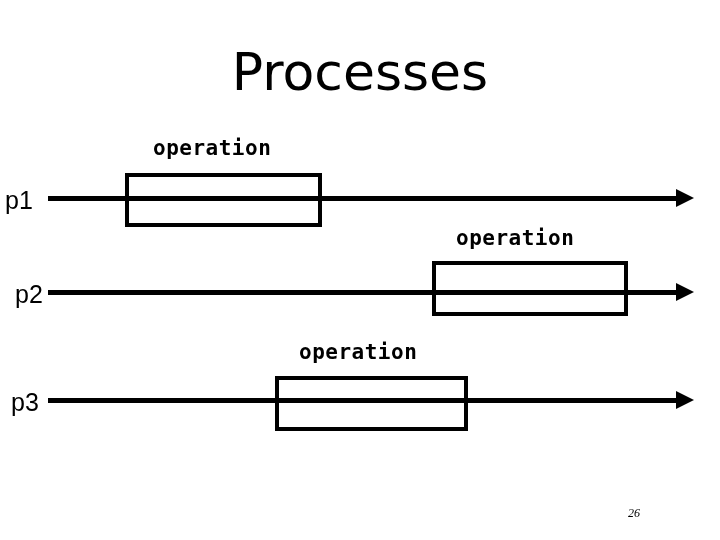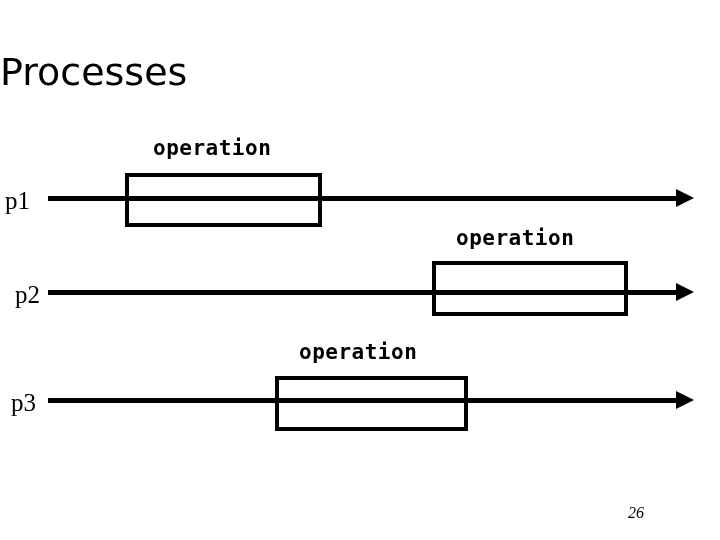--- a/index.html
+++ b/index.html
@@ -15,41 +15,42 @@
     overflow: hidden;
     font-family: "Liberation Sans", sans-serif;
   }
 
   
   #slide-title {
     position: absolute;
     left: 0;
     top: 50px;
     width: 720px;
+    text-align: center;
     font-family: "DejaVu Sans", sans-serif;
-    font-size: 38px;
+    font-size: 52px;
     font-weight: 400;
     line-height: 44px;
     color: #000000;
     letter-spacing: 0px;
     white-space: nowrap;
   }
 
   
   .process-row {
     position: absolute;
     left: 0;
     width: 720px;
     height: 0;
   }
 
   
   .process-label {
     position: absolute;
-    font-family: Liberation Serif, serif;
+    font-family: Liberation Sans, sans-serif;
     font-size: 25px;
     line-height: 25px;
     color: #000000;
     white-space: nowrap;
   }
 
   
   .axis-line {
     position: absolute;
     height: 5px;
@@ -85,21 +86,21 @@
     white-space: nowrap;
     letter-spacing: 0.5px;
     text-align: center;
   }
 
   
   #page-number {
     position: absolute;
     font-family: "Liberation Serif", "DejaVu Serif", serif;
     font-style: italic;
-    font-size: 16px;
+    font-size: 12px;
     line-height: 14px;
     color: #000000;
   }
 </style>
 </head>
 <body>
 
 <div id="slide">
 
   <div id="slide-title">Processes</div>

